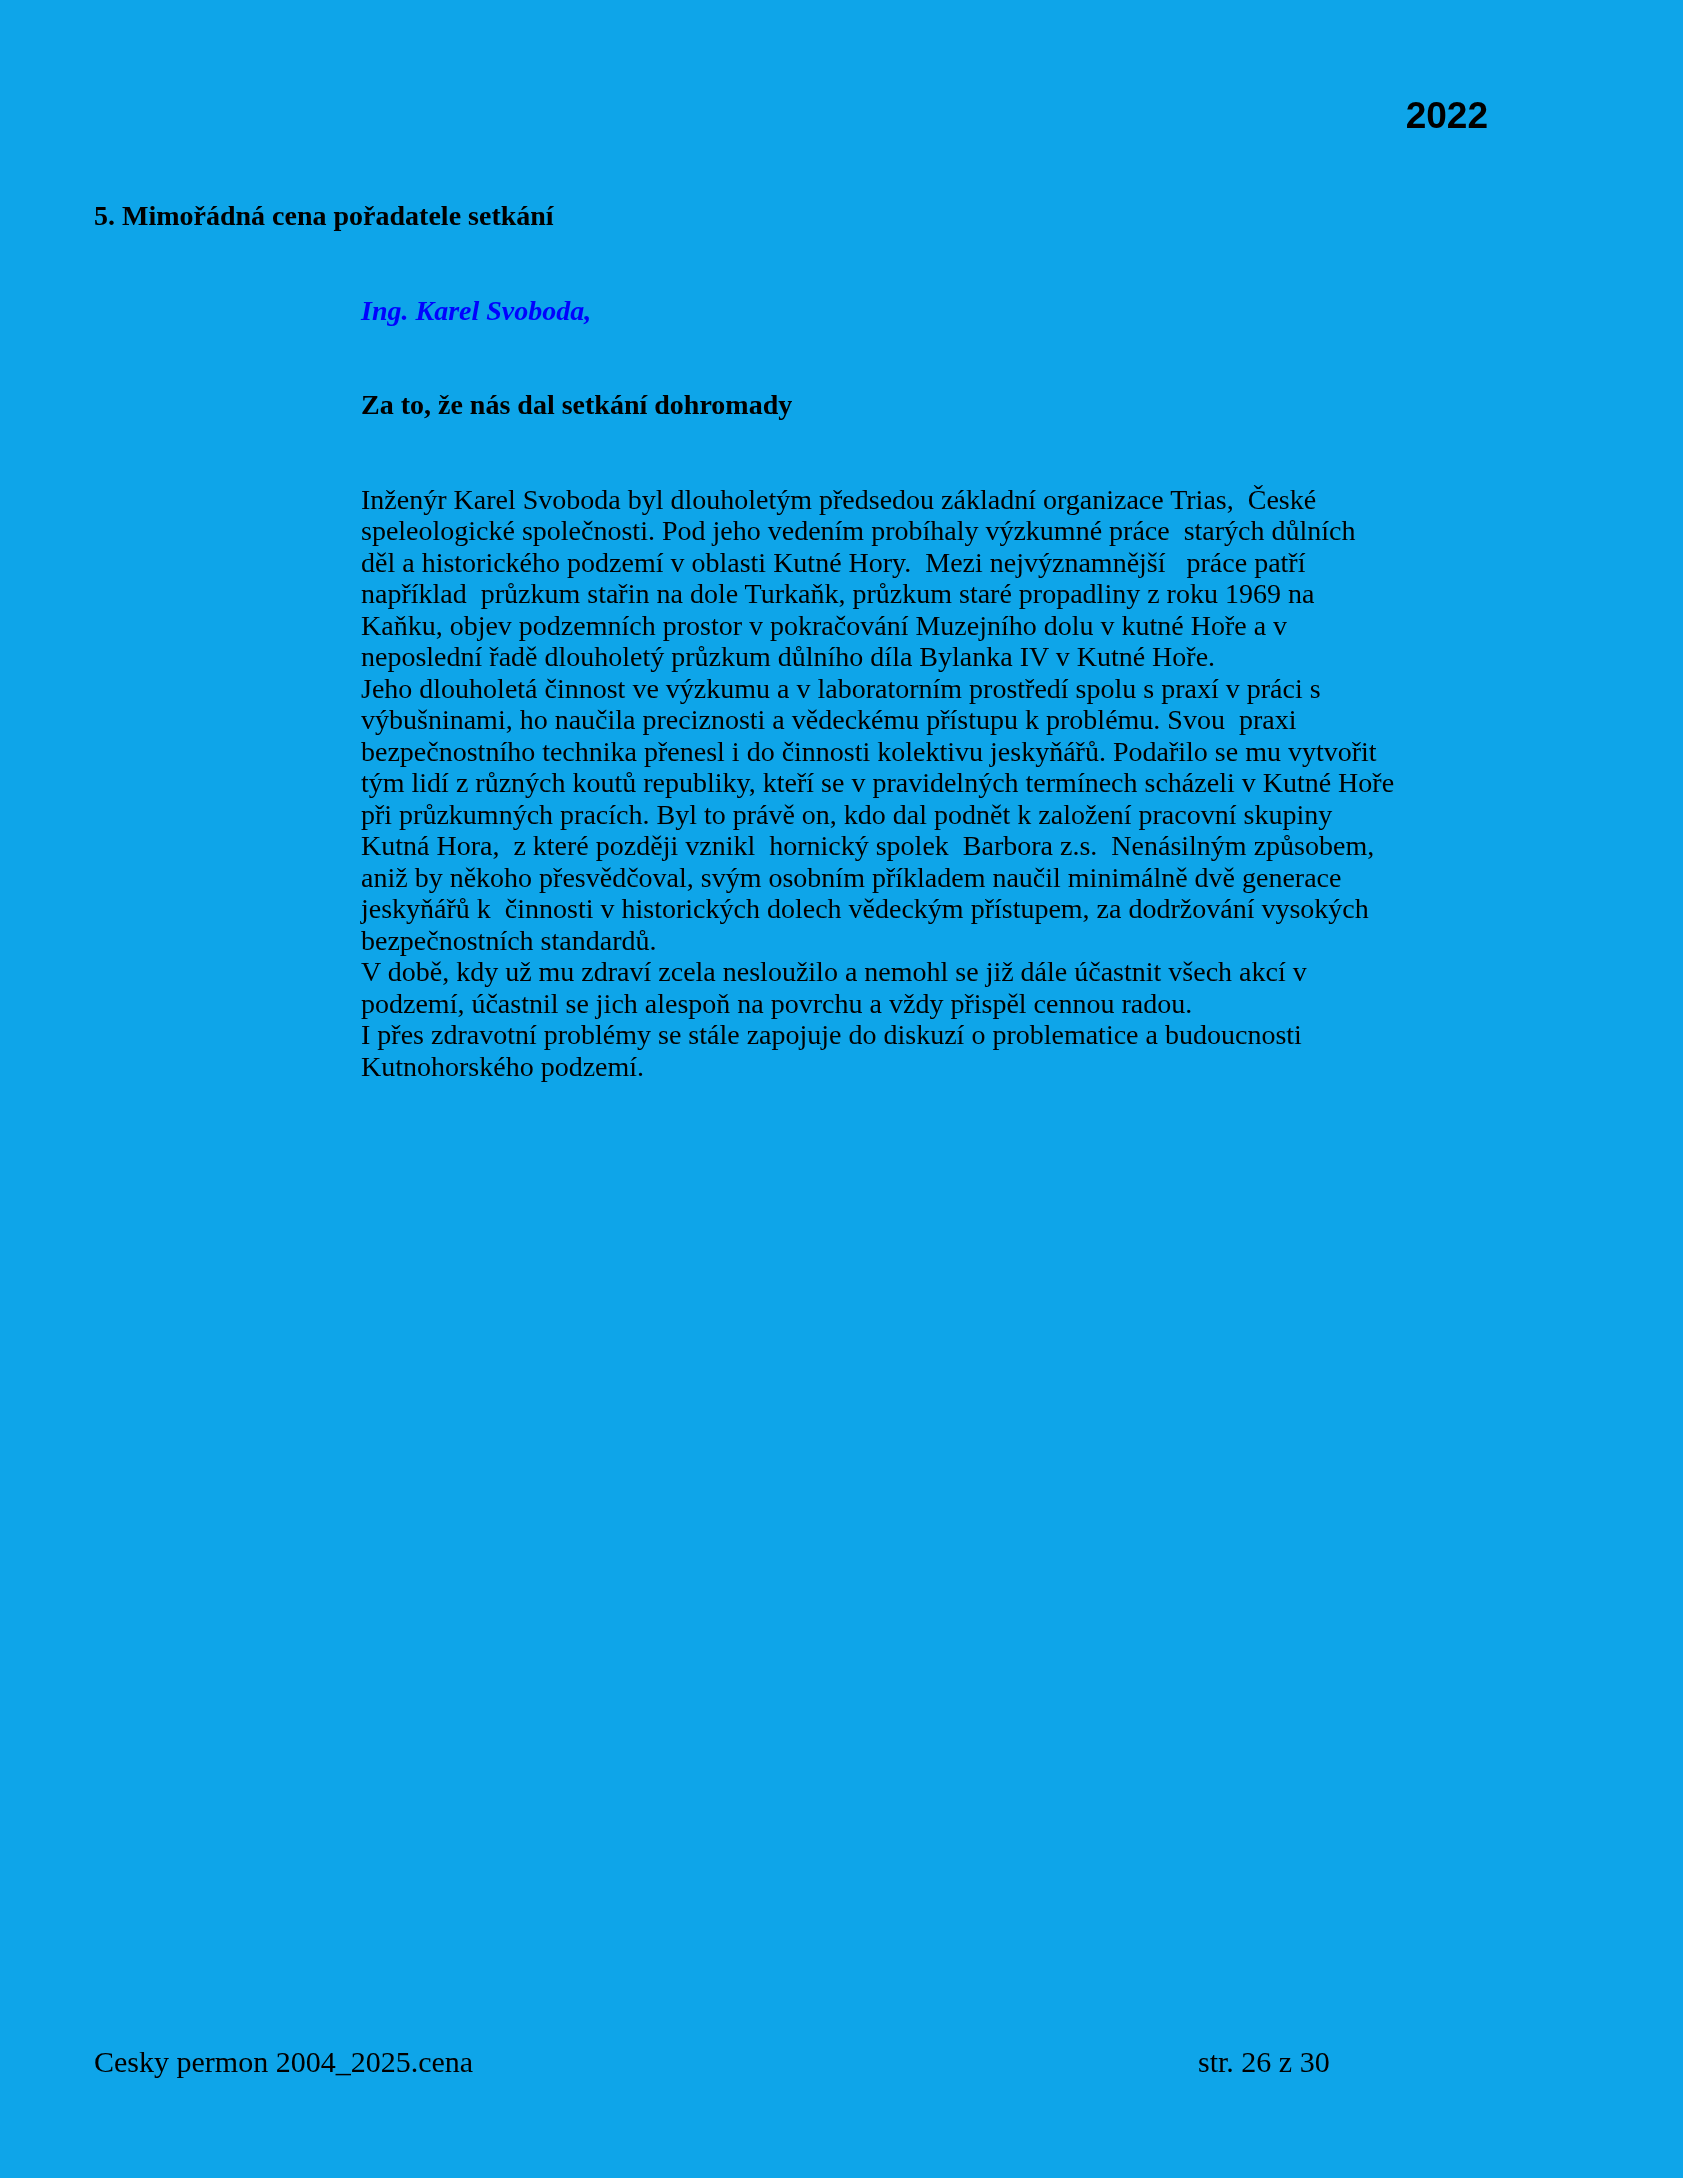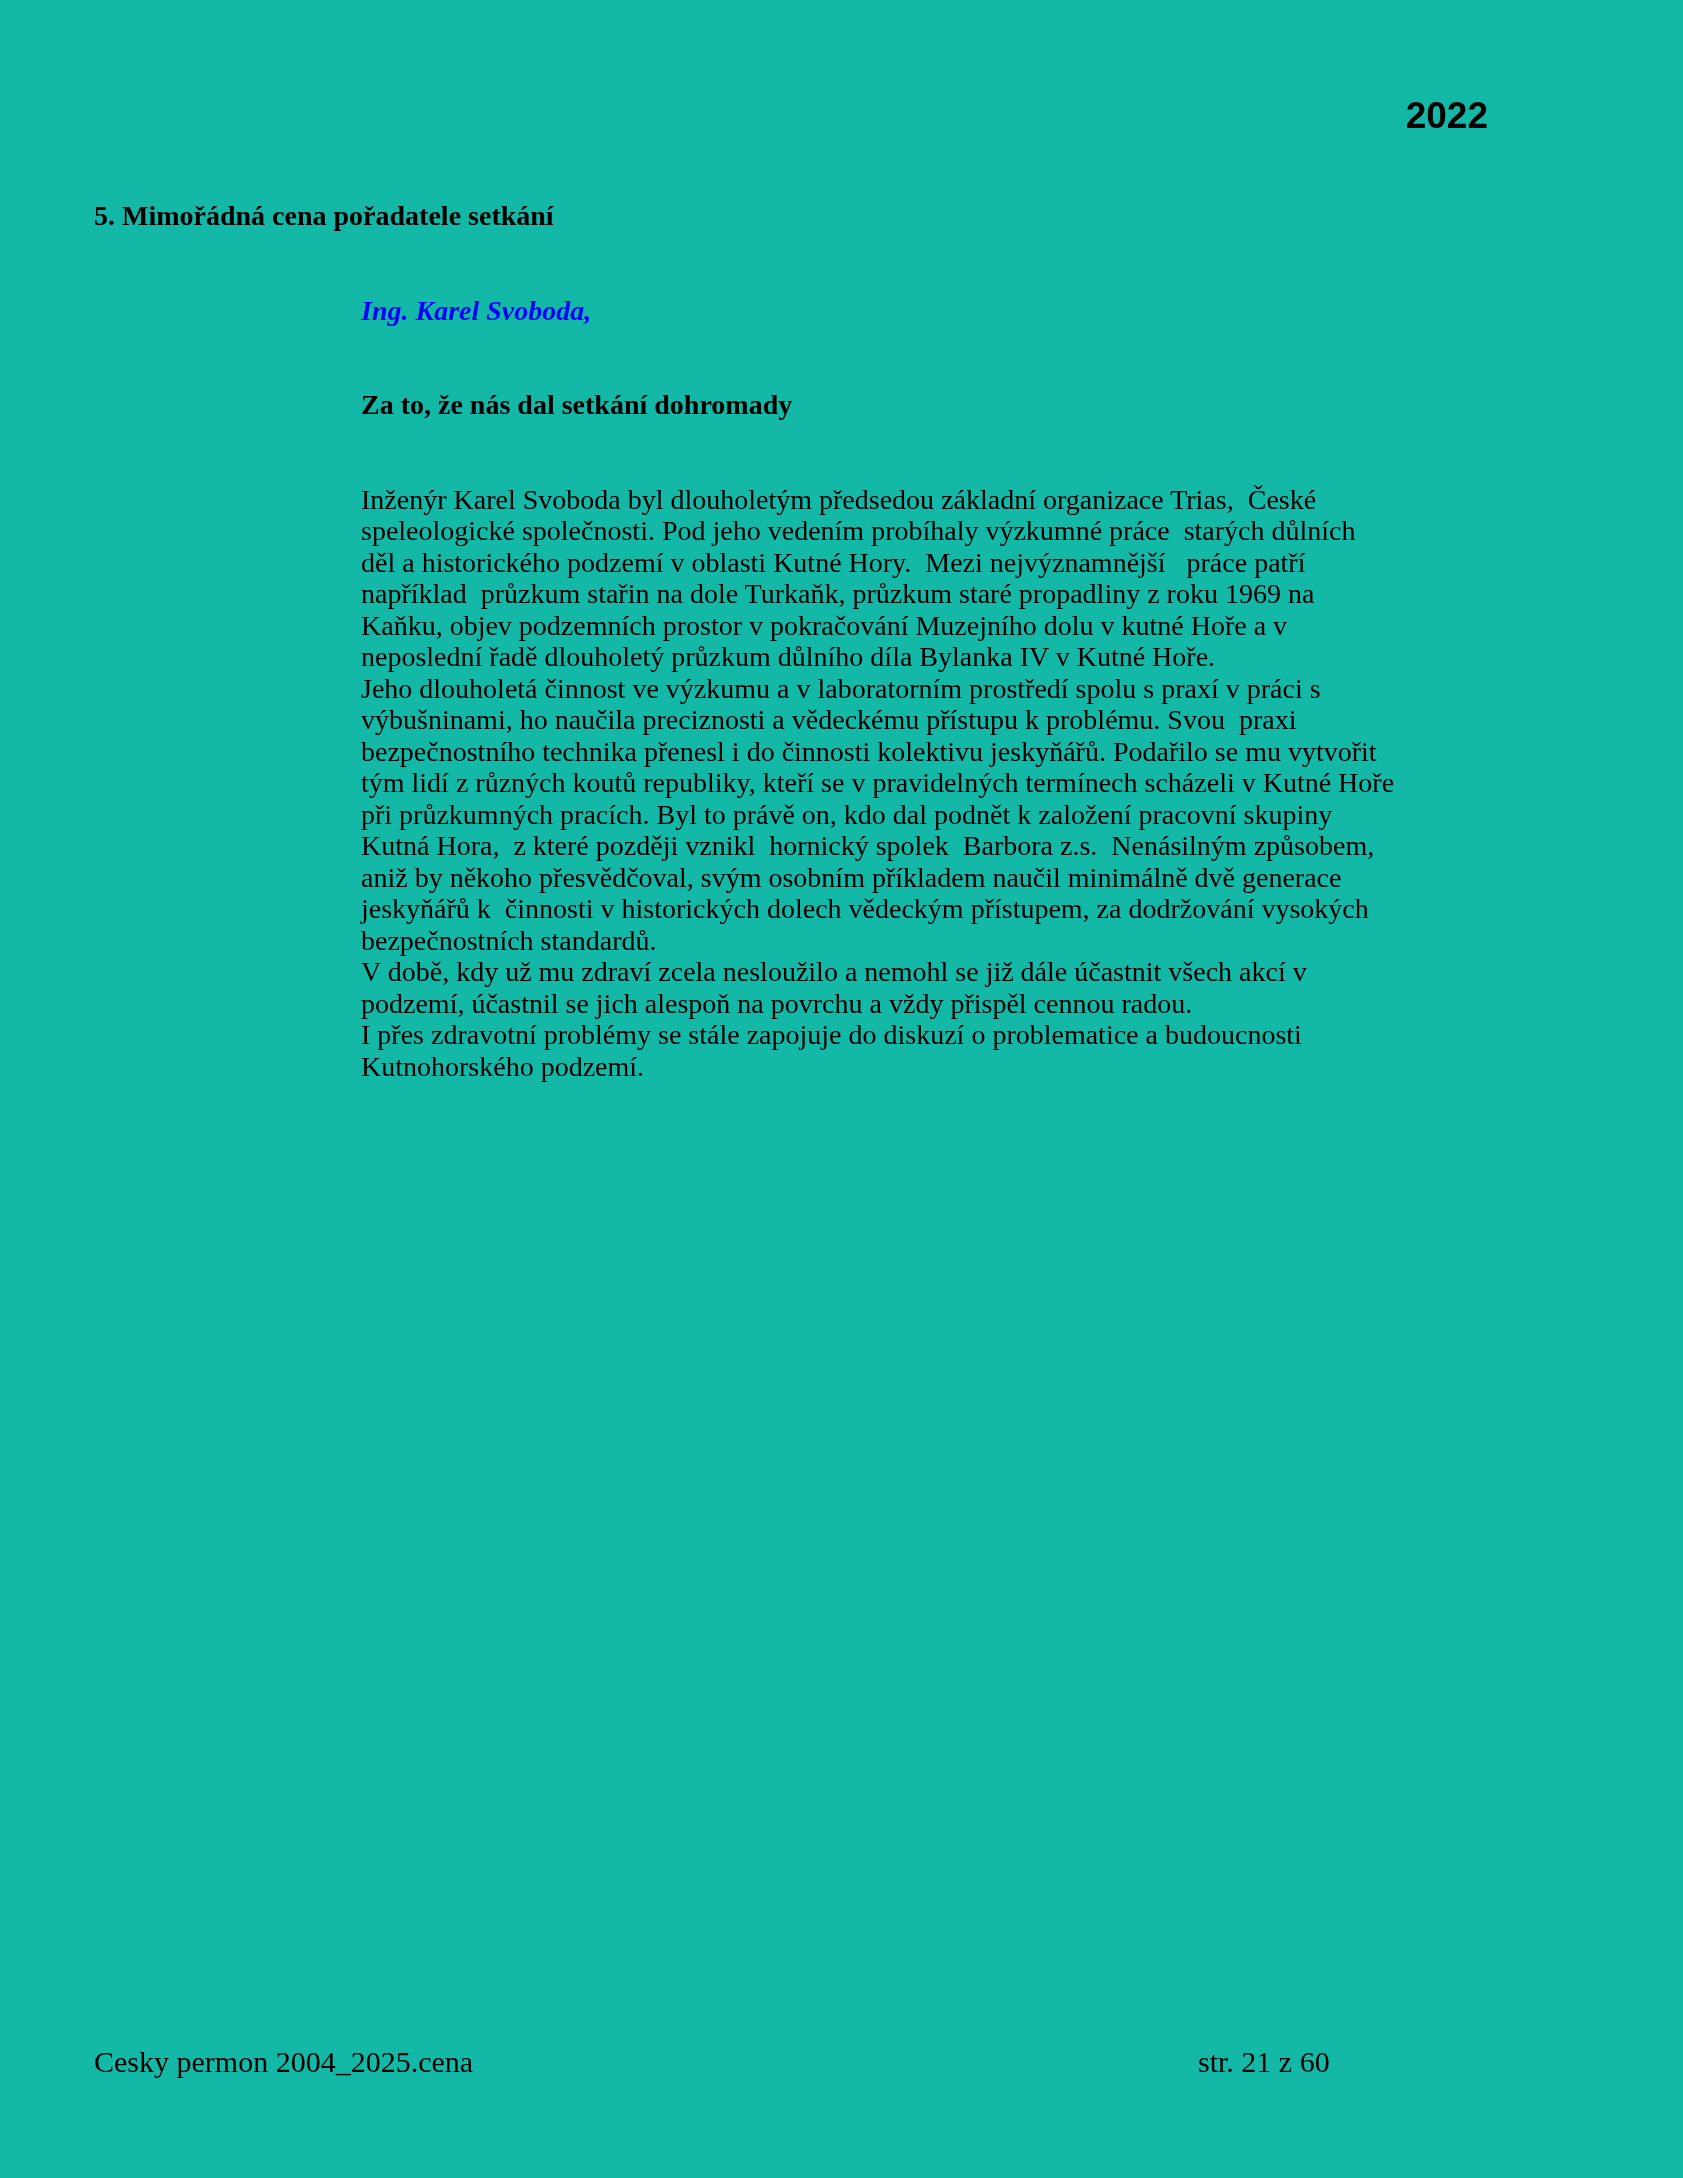--- a/index.html
+++ b/index.html
@@ -4,21 +4,21 @@
 <style>
   html, body {
     margin: 0;
     padding: 0;
     background: #ffffff;
   }
   .page {
     position: relative;
     width: 1683px;
     height: 2178px;
-    background: #14b8a6;
+    background: #0ea5e9;
     color: #000000;
     font-family: "Liberation Sans", sans-serif;
     overflow: hidden;
   }
   .year {
     position: absolute;
     top: 95px;
     right: 195px;
     font-size: 37px;
     font-weight: bold;
@@ -78,17 +78,17 @@
 
   <div class="textblock">
     <div class="heading">5. Mimořádná cena pořadatele setkání</div>
     <div class="indent recipient">Ing. Karel Svoboda,</div>
     <div class="indent citation">Za to, že nás dal setkání dohromady</div>
     <div class="indent body"><div class="body-line">Inženýr Karel Svoboda byl dlouholetým předsedou základní organizace Trias,  České</div><div class="body-line">speleologické společnosti. Pod jeho vedením probíhaly výzkumné práce  starých důlních</div><div class="body-line">děl a historického podzemí v oblasti Kutné Hory.  Mezi nejvýznamnější   práce patří</div><div class="body-line">například  průzkum stařin na dole Turkaňk, průzkum staré propadliny z roku 1969 na</div><div class="body-line">Kaňku, objev podzemních prostor v pokračování Muzejního dolu v kutné Hoře a v</div><div class="body-line">neposlední řadě dlouholetý průzkum důlního díla Bylanka IV v Kutné Hoře.</div><div class="body-line">Jeho dlouholetá činnost ve výzkumu a v laboratorním prostředí spolu s praxí v práci s</div><div class="body-line">výbušninami, ho naučila preciznosti a vědeckému přístupu k problému. Svou  praxi</div><div class="body-line">bezpečnostního technika přenesl i do činnosti kolektivu jeskyňářů. Podařilo se mu vytvořit</div><div class="body-line">tým lidí z různých koutů republiky, kteří se v pravidelných termínech scházeli v Kutné Hoře</div><div class="body-line">při průzkumných pracích. Byl to právě on, kdo dal podnět k založení pracovní skupiny</div><div class="body-line">Kutná Hora,  z které později vznikl  hornický spolek  Barbora z.s.  Nenásilným způsobem,</div><div class="body-line">aniž by někoho přesvědčoval, svým osobním příkladem naučil minimálně dvě generace</div><div class="body-line">jeskyňářů k  činnosti v historických dolech vědeckým přístupem, za dodržování vysokých</div><div class="body-line">bezpečnostních standardů.</div><div class="body-line">V době, kdy už mu zdraví zcela nesloužilo a nemohl se již dále účastnit všech akcí v</div><div class="body-line">podzemí, účastnil se jich alespoň na povrchu a vždy přispěl cennou radou.</div><div class="body-line">I přes zdravotní problémy se stále zapojuje do diskuzí o problematice a budoucnosti</div><div class="body-line">Kutnohorského podzemí.</div></div>
   </div>
 
   <div class="footer">
     <span class="footer-left">Cesky permon 2004_2025.cena</span>
-    <span class="footer-right">str. 21 z 60</span>
+    <span class="footer-right">str. 26 z 30</span>
   </div>
 
 </div>
 
 
 </body></html>

